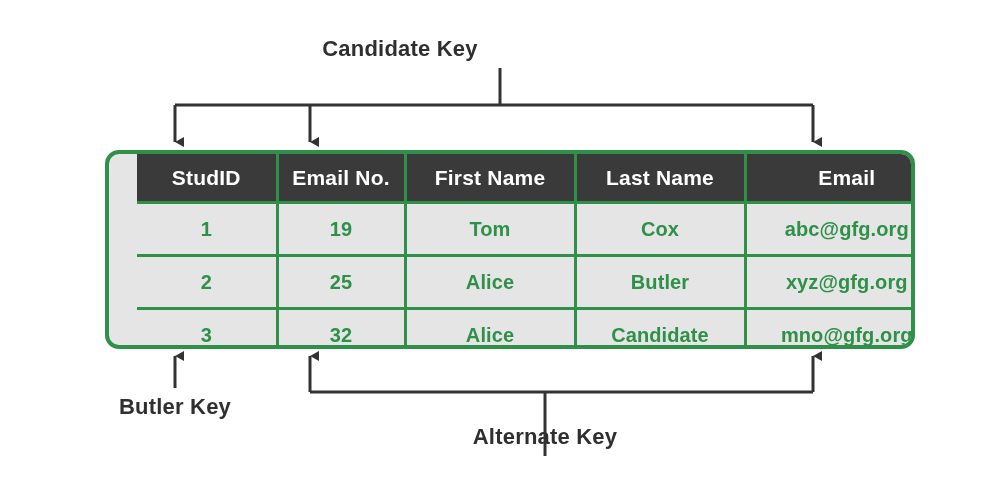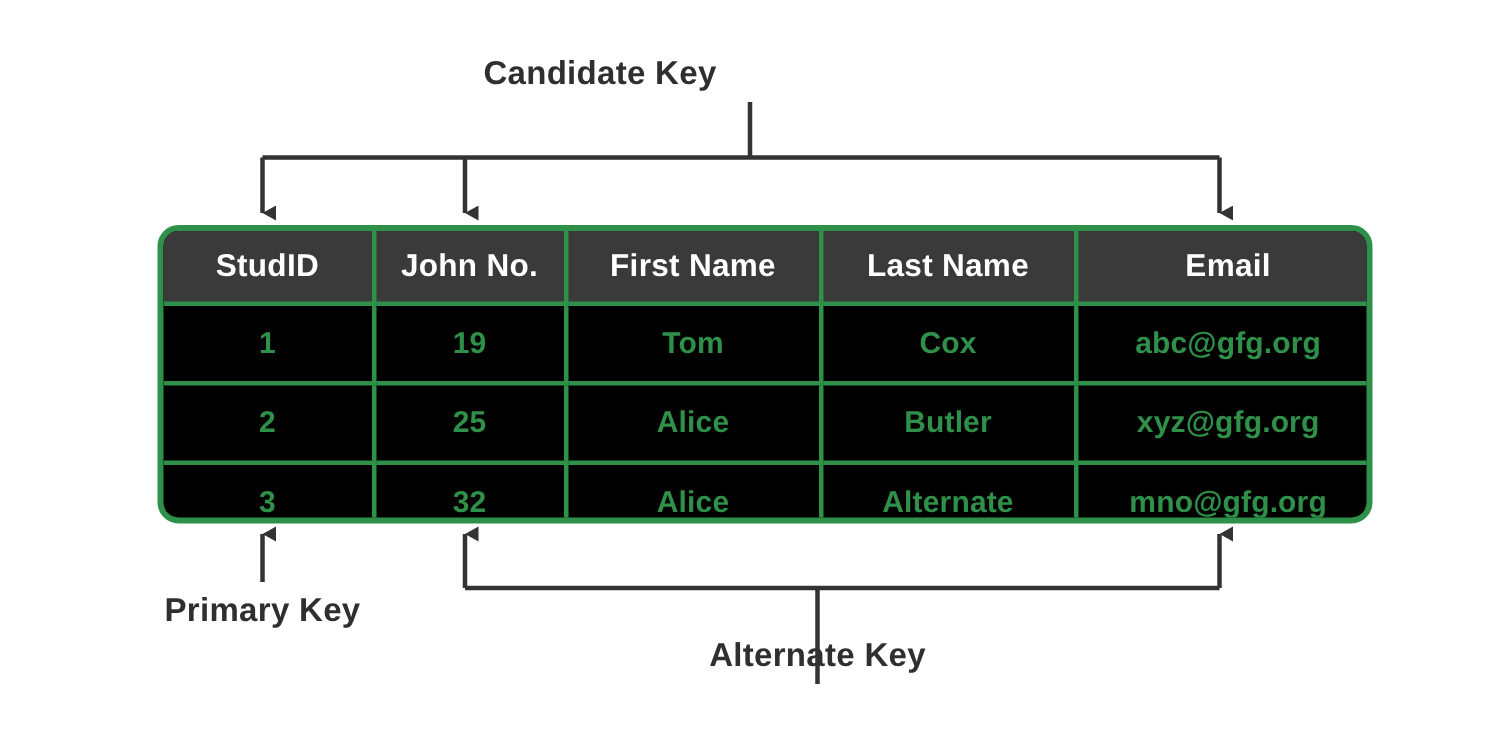--- a/index.html
+++ b/index.html
@@ -60,23 +60,24 @@
 
   
   #key-table-wrap {
     position: absolute;
     left: 105px;
     top: 150px;
     width: 810px;
     height: 199px;
     border: 4px solid #2E9049;
     border-radius: 14px;
-    background: #000000;
+    background: #e5e5e5;
     box-sizing: border-box;
     overflow: hidden;
+    padding-left: 28px;
   }
   table.key-table {
     border-collapse: collapse;
     width: 100%;
     height: 100%;
     table-layout: fixed;
   }
   table.key-table th,
   table.key-table td {
     border-right: 3px solid #2E9049;
@@ -117,21 +118,21 @@
   col.c3 { width: 170px; }
   col.c4 { width: 202px; }
 </style>
 </head>
 <body>
 
 <div id="canvas">
 
   <div class="anno-label" id="label-candidate-key">Candidate Key</div>
 
-  <div class="anno-label" id="label-primary-key">Primary Key</div>
+  <div class="anno-label" id="label-primary-key">Butler Key</div>
 
   <div class="anno-label" id="label-alternate-key">Alternate Key</div>
 
   <svg id="connectors" viewBox="0 0 1000 500" width="1000" height="500">
     <defs>
       <marker id="arrow-down" markerWidth="12" markerHeight="12" refX="5" refY="9" orient="auto" markerUnits="userSpaceOnUse">
         <path d="M 0 0 L 5 9 L 10 0 Z" fill="#333333"></path>
       </marker>
       <marker id="arrow-up" markerWidth="12" markerHeight="12" refX="5" refY="1" orient="auto" markerUnits="userSpaceOnUse">
         <path d="M 0 10 L 5 1 L 10 10 Z" fill="#333333"></path>
@@ -167,21 +168,21 @@
       <colgroup>
         <col class="c0">
           <col class="c1">
           <col class="c2">
           <col class="c3">
           <col class="c4">
       </colgroup>
       <thead>
         <tr>
           <th>StudID</th>
-          <th>John No.</th>
+          <th>Email No.</th>
           <th>First Name</th>
           <th>Last Name</th>
           <th>Email</th>
         </tr>
       </thead>
       <tbody>
         <tr>
           <td>1</td>
           <td>19</td>
           <td>Tom</td>
@@ -192,20 +193,20 @@
           <td>2</td>
           <td>25</td>
           <td>Alice</td>
           <td>Butler</td>
           <td>xyz@gfg.org</td>
         </tr>
         <tr>
           <td>3</td>
           <td>32</td>
           <td>Alice</td>
-          <td>Alternate</td>
+          <td>Candidate</td>
           <td>mno@gfg.org</td>
         </tr>
       </tbody>
     </table>
   </div>
 
 </div>
 
 </body></html>

